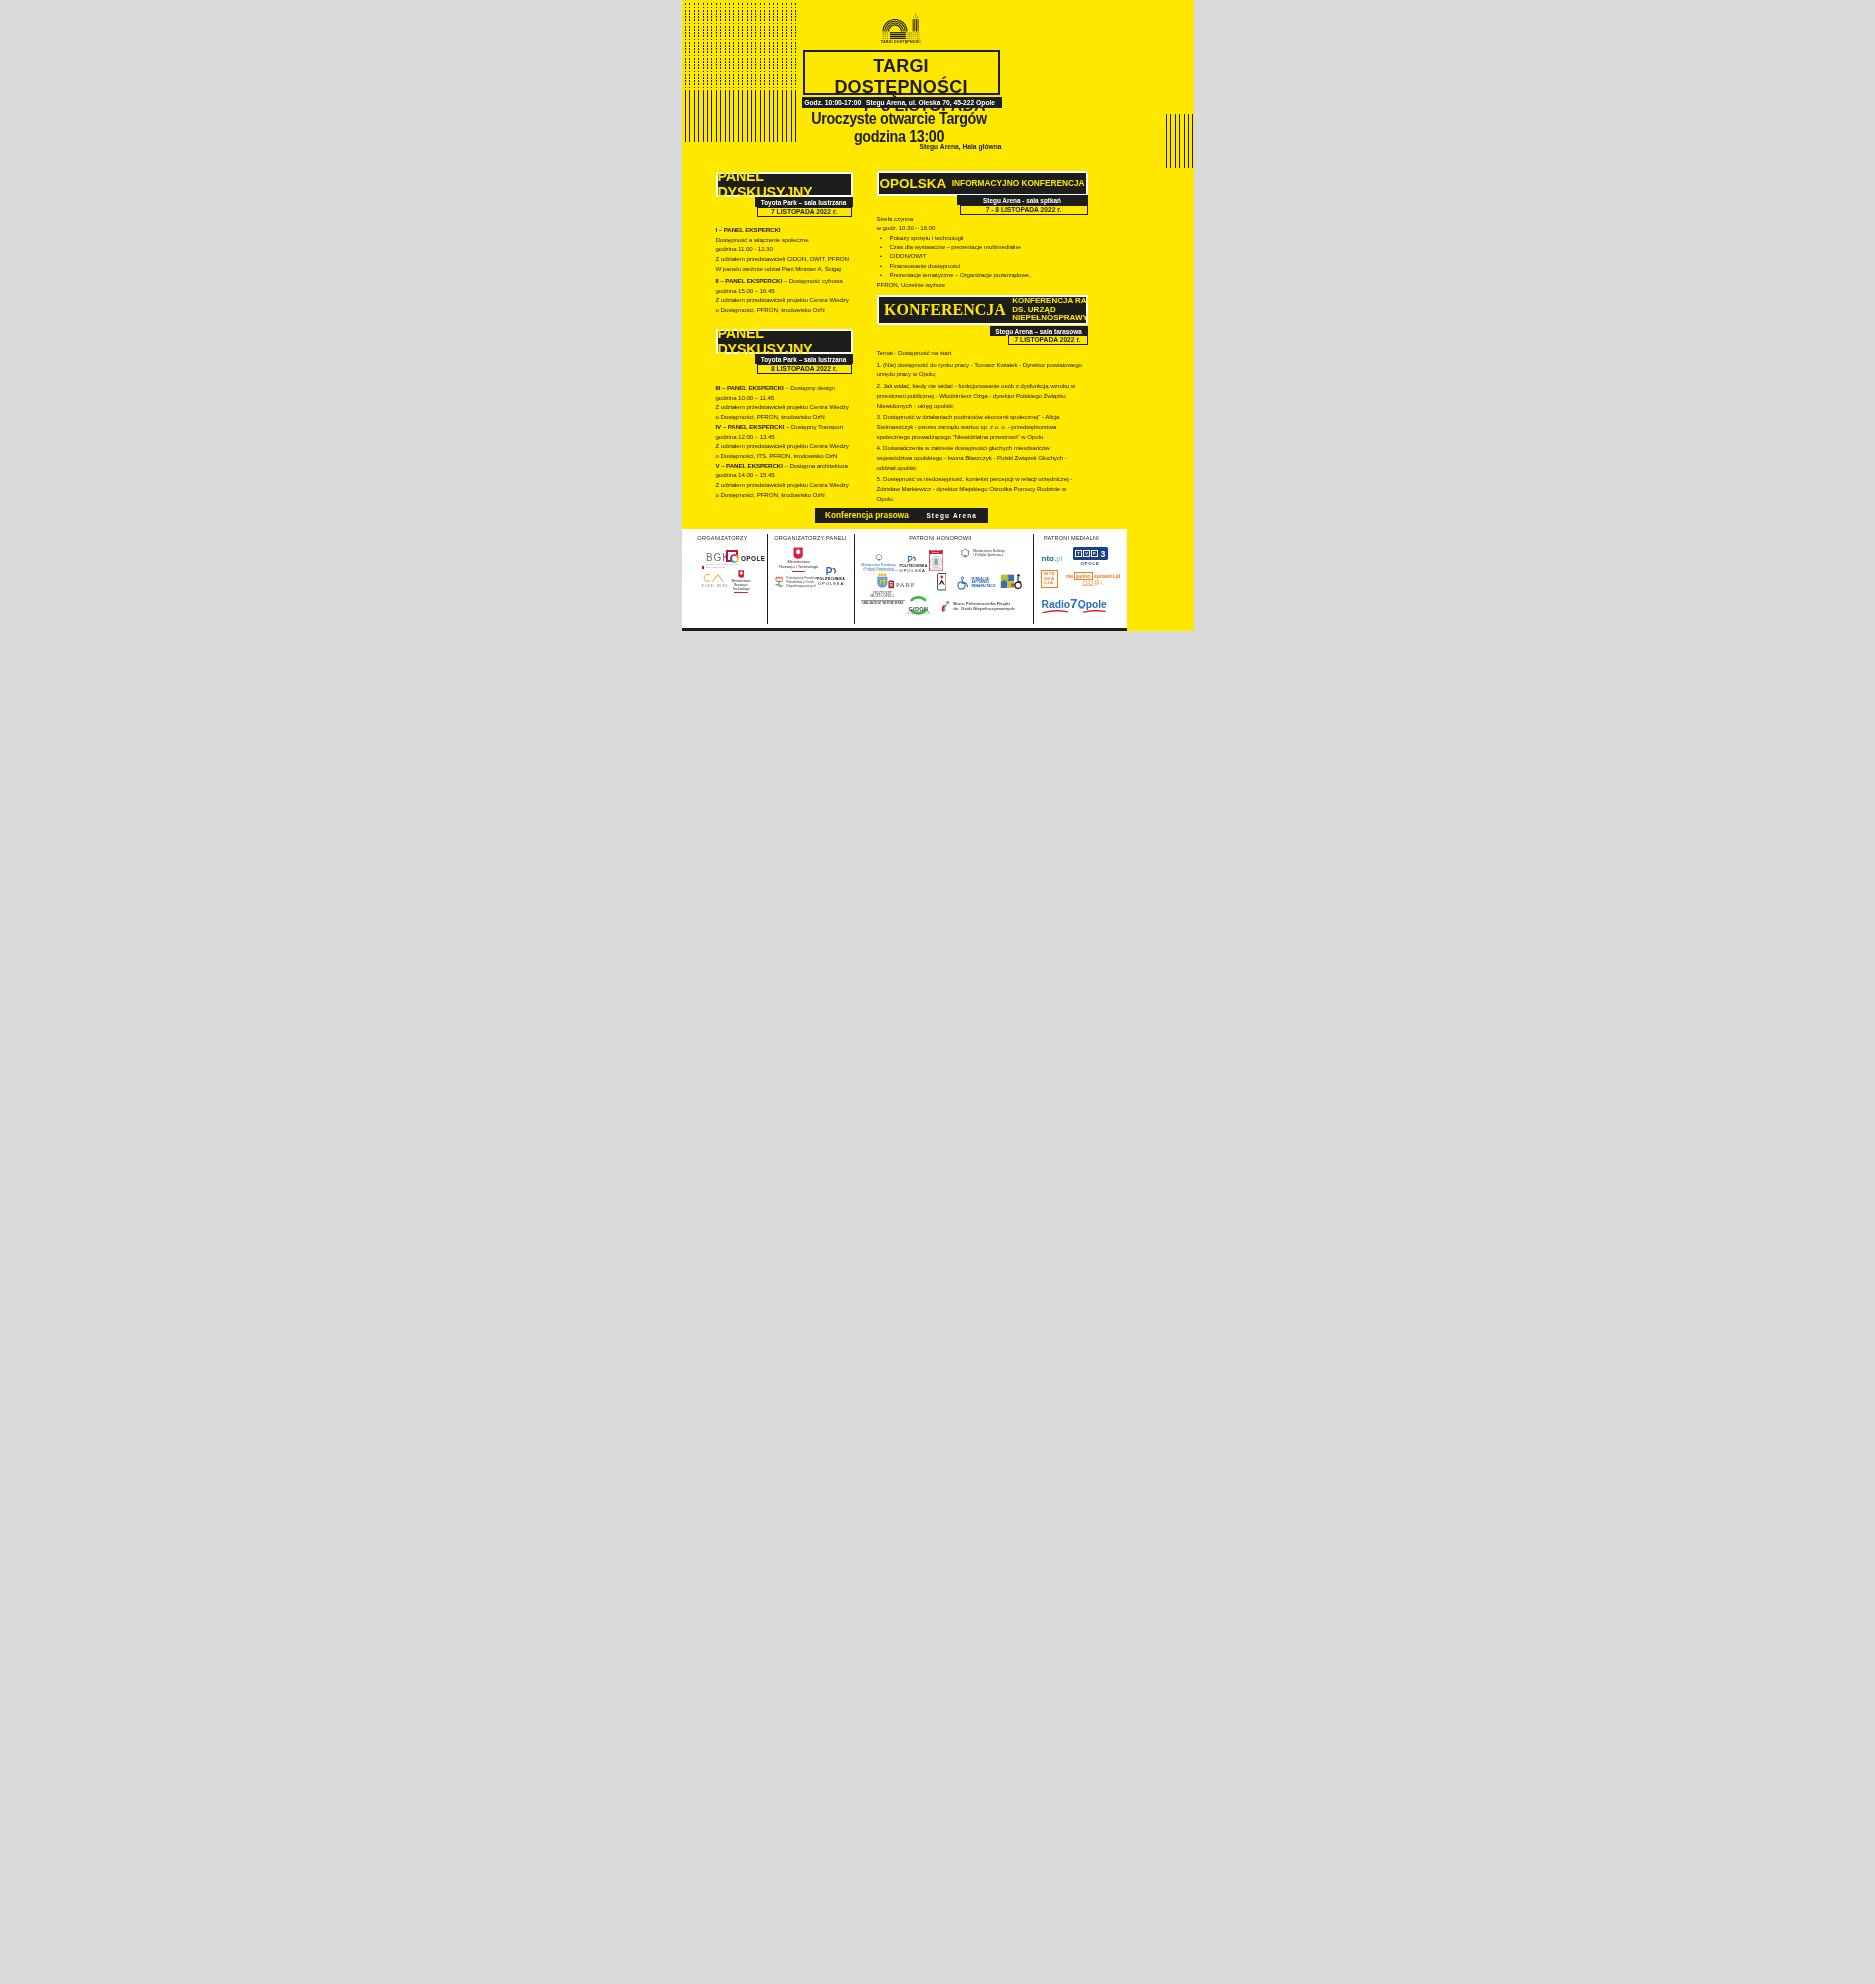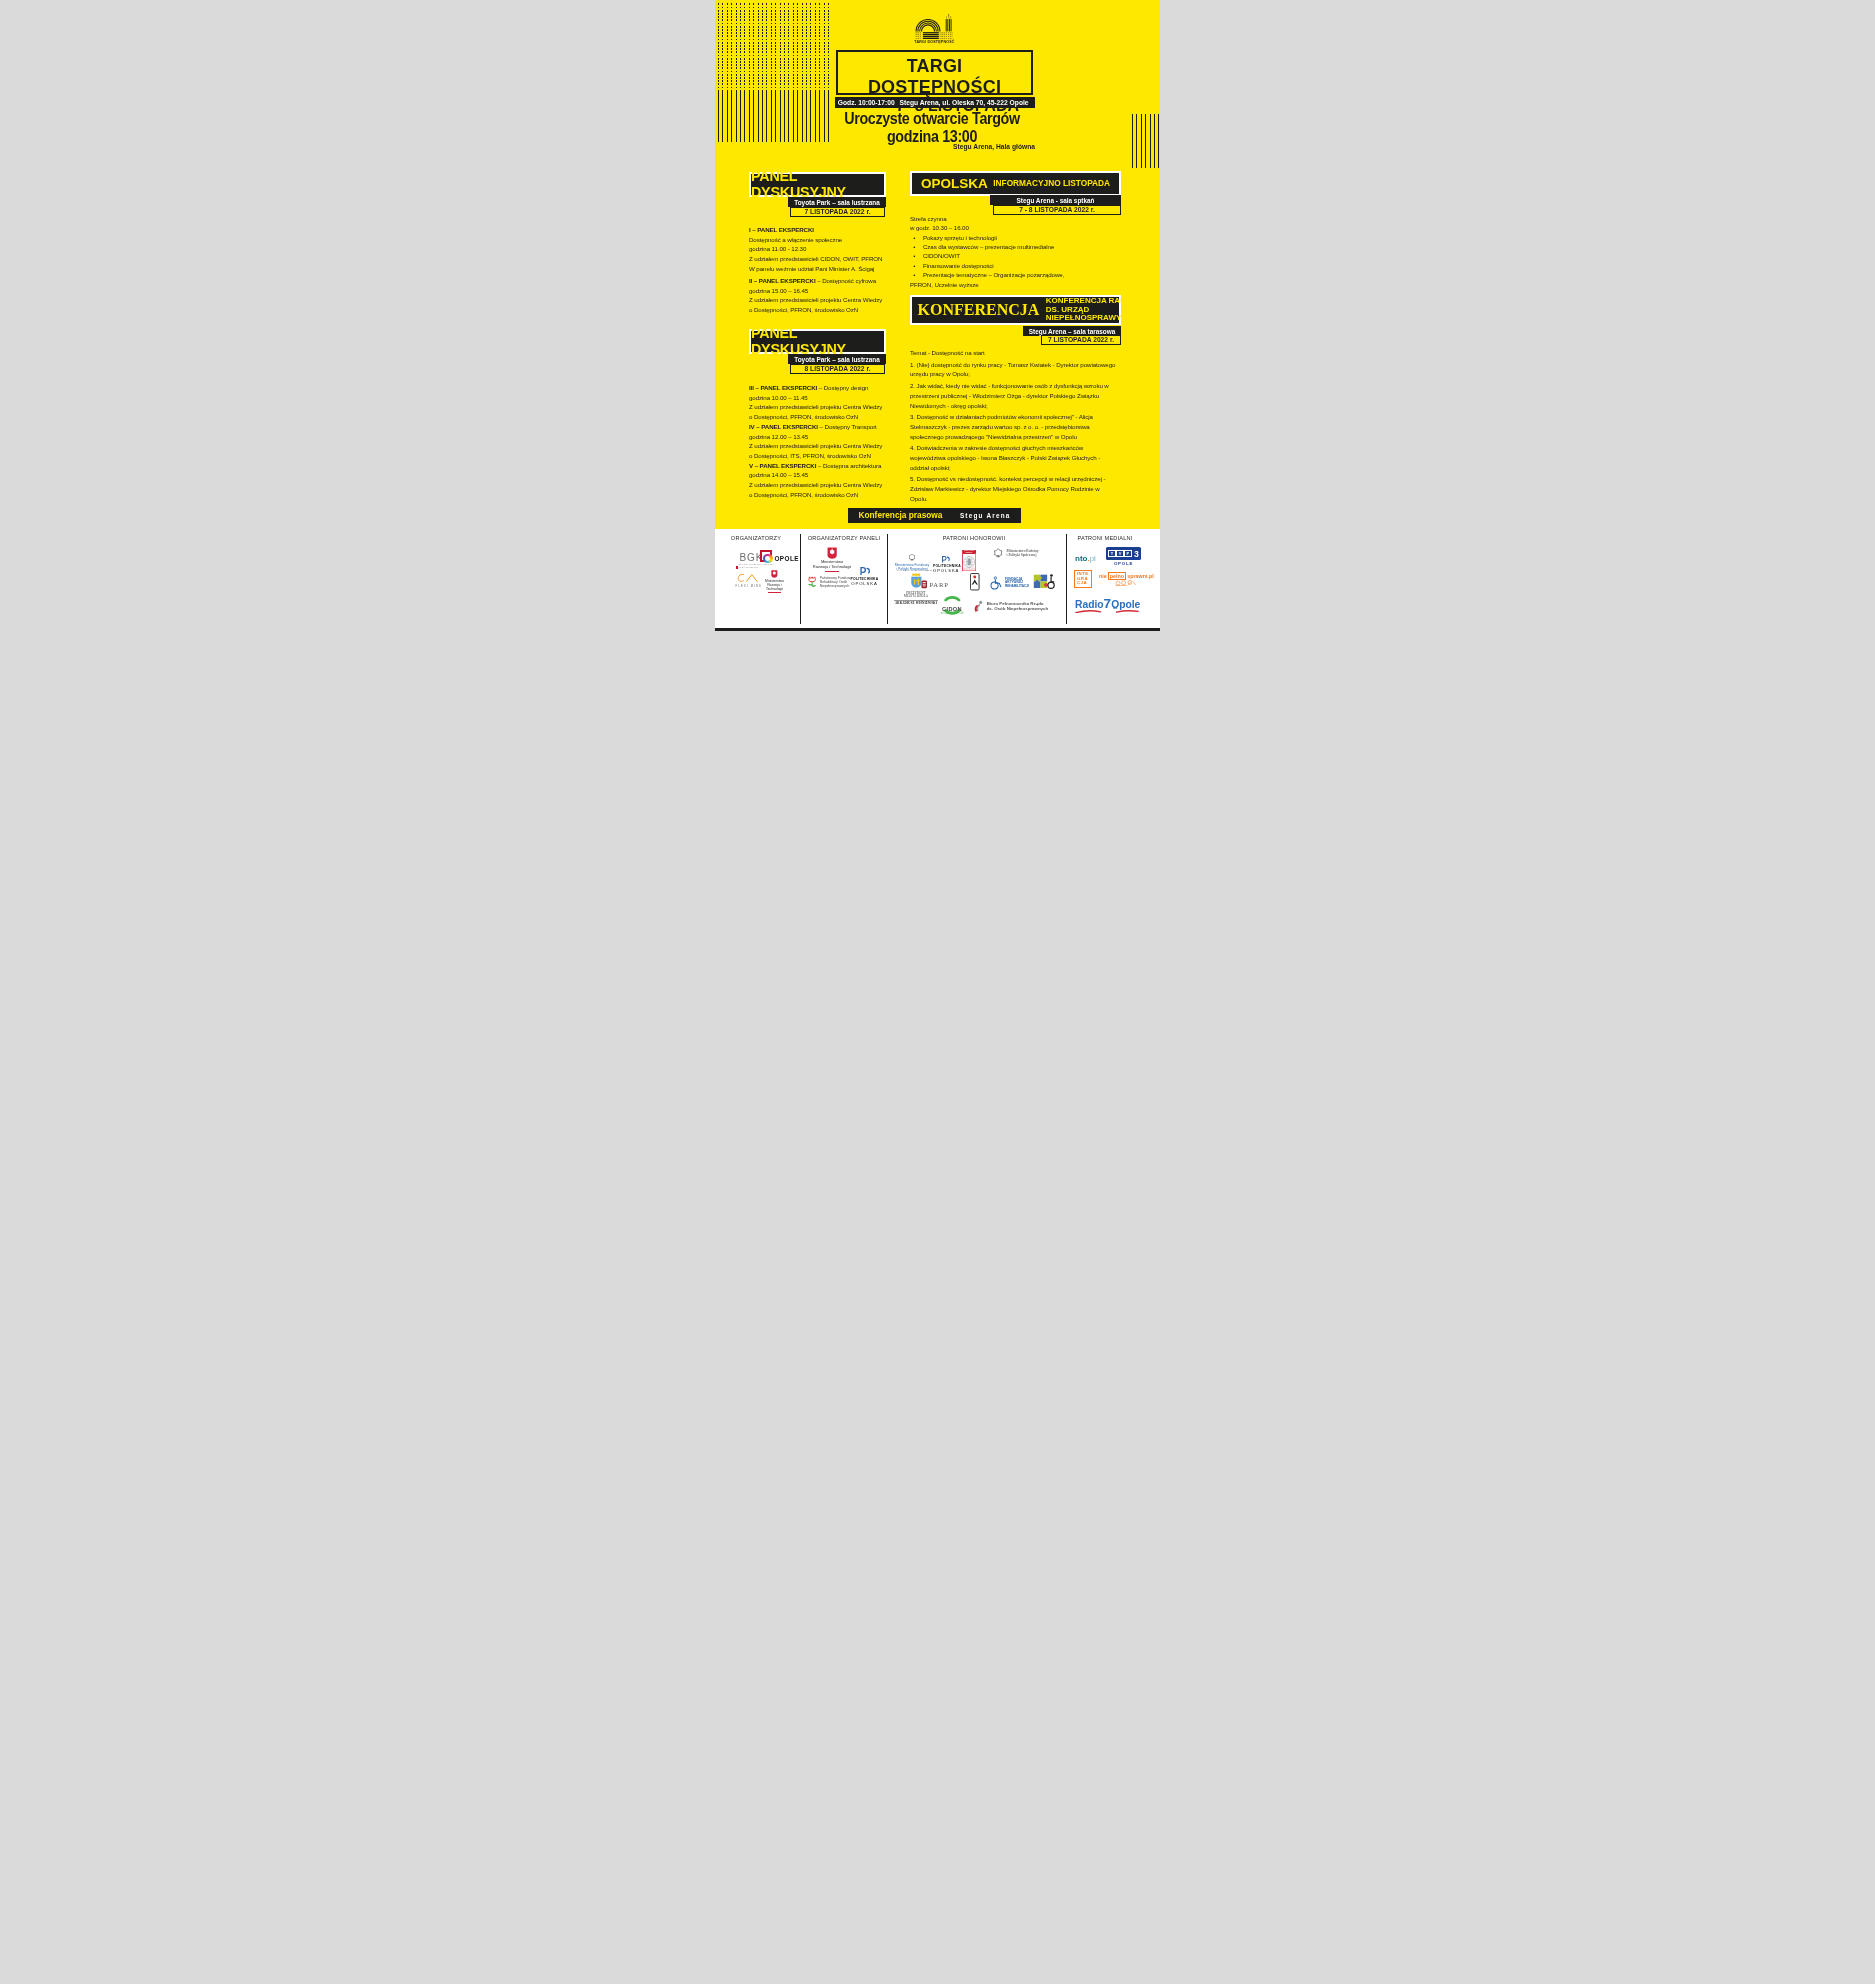--- a/index.html
+++ b/index.html
@@ -1,16 +1,16 @@
 <!DOCTYPE html>
 <html style="font-size:6.4px"><head>
 <meta charset="utf-8">
 <style>
   html,body{margin:0;padding:0;background:#dadada;}
-  .poster{position:relative;width:445px;height:631px;margin:0 auto;background:#FFE800;
+  .poster{position:relative;width:512px;height:631px;margin:0 auto;background:#FFE800;
           font-family:"Liberation Sans",sans-serif;color:#1d1d1b;overflow:hidden;}
   
   .pat{position:absolute;}
   .pat .dashes{background-image:
       repeating-linear-gradient(to bottom,#FFE800 0 1.4px,rgba(0,0,0,0) 1.4px 3.2px),
       repeating-linear-gradient(to right,#1d1d1b 0 1px,rgba(0,0,0,0) 1px 4.4px);}
   .pat .solids{background-image:
       repeating-linear-gradient(to right,#1d1d1b 0 1px,rgba(0,0,0,0) 1px 4.4px);}
   #pat-topleft{left:3.2px;top:1.6px;width:112px;}
   #pat-topleft .dashes{height:88px;}
@@ -238,21 +238,21 @@
       <div class="tline"><span>Z udziałem przedstawicieli CIDON, OWIT, PFRON</span></div>
       <div class="tline gap"><span>W panelu weźmie udział Pani Minister A. Ścigaj</span></div>
       <div class="tline"><b>II – PANEL EKSPERCKI</b><span> – Dostępność cyfrowa</span></div>
       <div class="tline"><span>godzina 15.00 – 16.45</span></div>
       <div class="tline"><span>Z udziałem przedstawicieli projektu Centra Wiedzy</span></div>
       <div class="tline"><span>o Dostępności, PFRON, środowisko OzN</span></div>
     </div>
 
   <div class="hdr" id="strefa-hdr">
     <span class="big">OPOLSKA</span>
-    <span class="small">INFORMACYJNO LISTOPADA</span>
+    <span class="small">INFORMACYJNO KONFERENCJA</span>
   </div>
   <div class="strip" id="strefa-strip">
     <span>Stegu Arena - sala sptkań</span>
   </div>
   <div class="datebox" id="strefa-date">
     <span>7 - 8 LISTOPADA 2022 r.</span>
   </div>
   <div class="bodytxt" id="strefa-body">
     <div>
         <div class="tline"><span>Strefa czynna</span></div>

